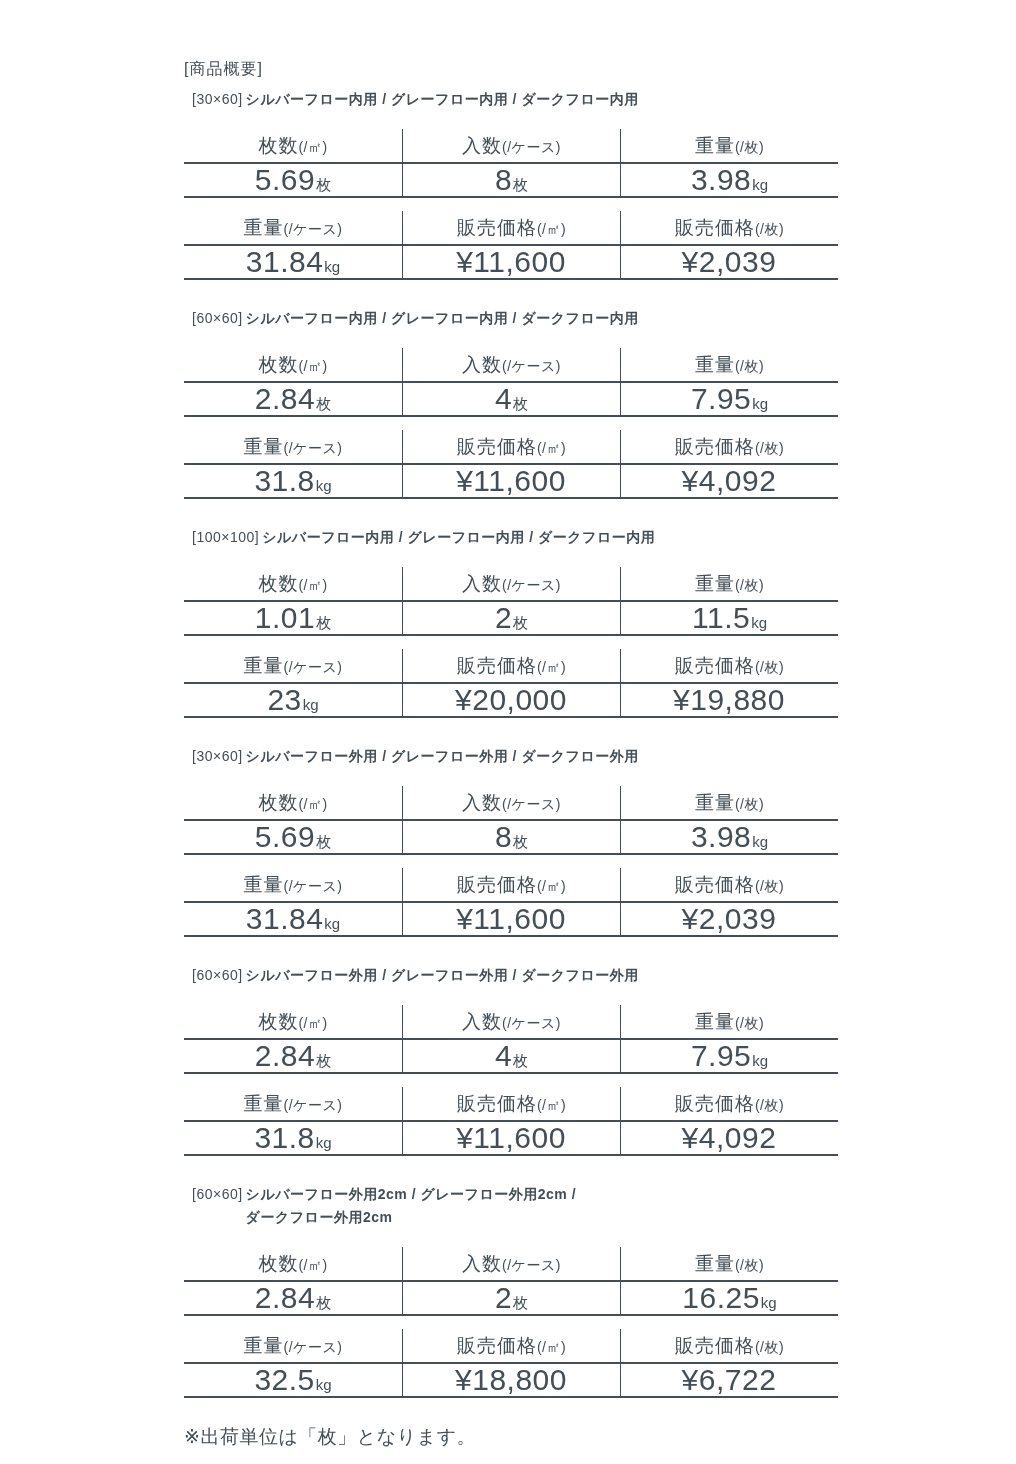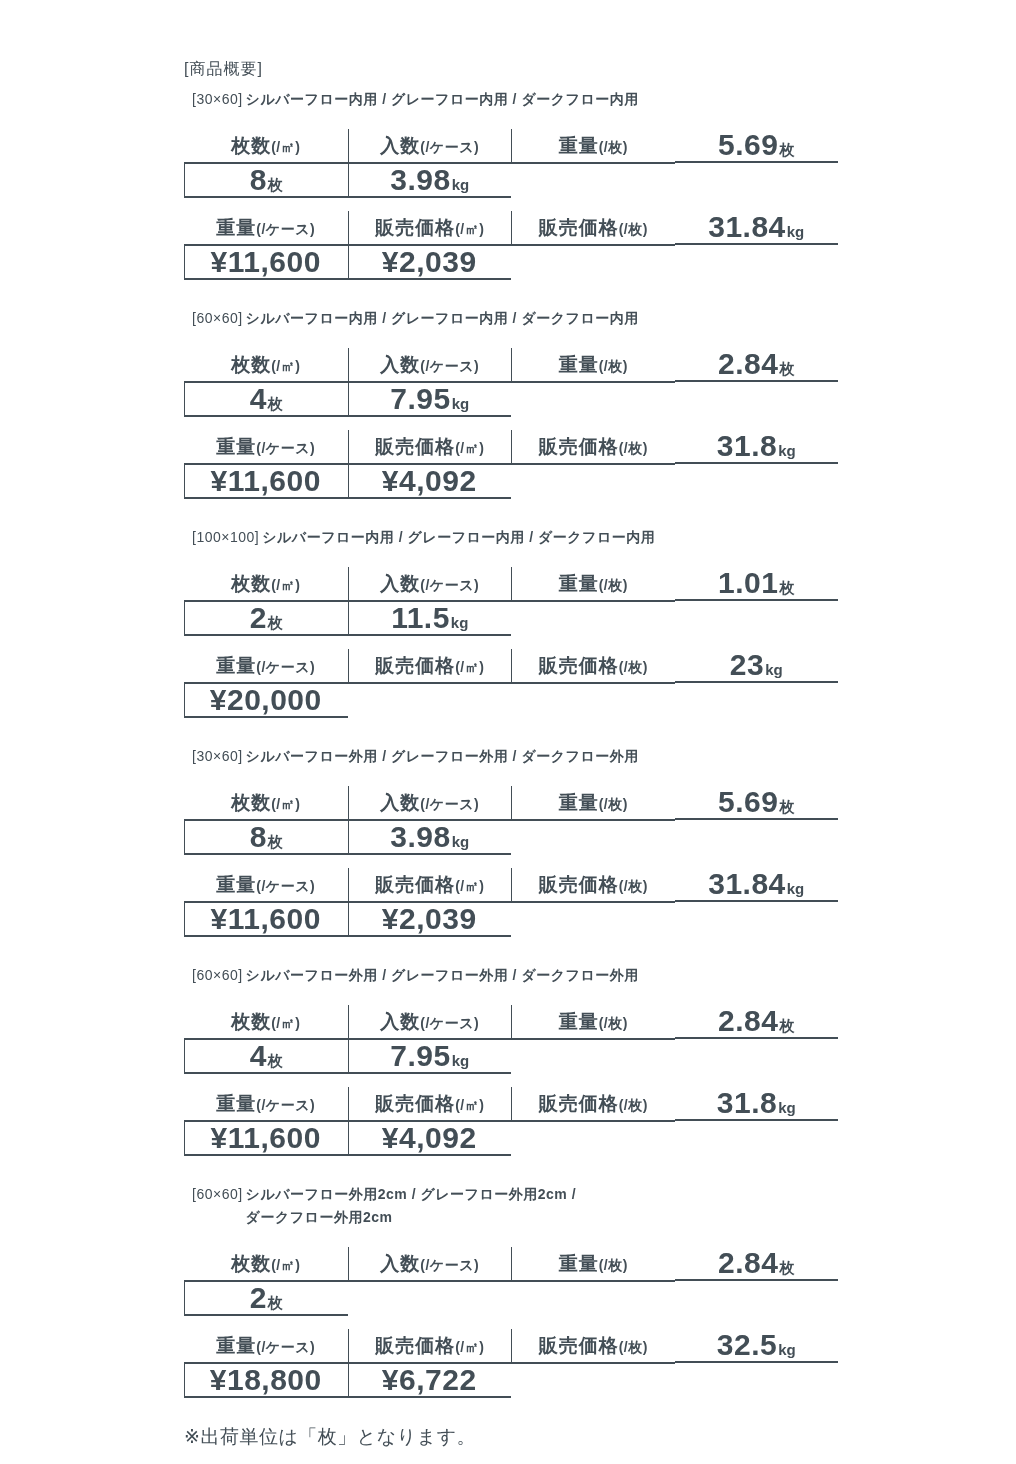--- a/index.html
+++ b/index.html
@@ -25,22 +25,21 @@
     display:flex;gap:3px;
     font-size:14px;font-weight:500;line-height:23px;
     padding-left:8px;
     margin:8px 0 18px 0;
     letter-spacing:0.5px;
   }
   .section-title .names{white-space:pre-line;font-weight:bold;}
   .spec-table{width:654px;}
   .pair{
     display:grid;
-    grid-template-columns:1fr 1fr 1fr 1fr;
-    font-weight:bold;
+    grid-template-columns:1fr 1fr 1fr;
   }
   .pair + .pair{margin-top:13px;}
   .cell{text-align:center;}
   .pair .cell:nth-child(3n+2),
   .pair .cell:nth-child(3n){border-left:1px solid var(--line);}
   .th{
     height:35px;line-height:33px;
     border-bottom:2px solid var(--line);
   }
   .td{
@@ -126,20 +125,21 @@
         <div class="cell td"><span class="v-main">1.01</span><span class="v-unit">枚</span></div>
         <div class="cell td"><span class="v-main">2</span><span class="v-unit">枚</span></div>
         <div class="cell td"><span class="v-main">11.5</span><span class="v-unit">kg</span></div>
       </div>
       <div class="pair">
         <div class="cell th"><span class="h-main">重量</span><span class="h-unit">(/ケース)</span></div>
         <div class="cell th"><span class="h-main">販売価格</span><span class="h-unit">(/㎡)</span></div>
         <div class="cell th"><span class="h-main">販売価格</span><span class="h-unit">(/枚)</span></div>
         <div class="cell td"><span class="v-main">23</span><span class="v-unit">kg</span></div>
         <div class="cell td"><span class="v-main">¥20,000</span><span class="v-unit"></span></div>
+        <div class="cell td"><span class="v-main">¥19,880</span><span class="v-unit"></span></div>
       </div>
     </div>
   </section>
 
   <section class="product-section">
     <h2 class="section-title">
       <span class="size">[30×60]</span>
       <span class="names">シルバーフロー外用 / グレーフロー外用 / ダークフロー外用</span>
     </h2>
     <div class="spec-table">
@@ -193,20 +193,21 @@
       <span class="names">シルバーフロー外用2cm / グレーフロー外用2cm /
 ダークフロー外用2cm</span>
     </h2>
     <div class="spec-table">
       <div class="pair">
         <div class="cell th"><span class="h-main">枚数</span><span class="h-unit">(/㎡)</span></div>
         <div class="cell th"><span class="h-main">入数</span><span class="h-unit">(/ケース)</span></div>
         <div class="cell th"><span class="h-main">重量</span><span class="h-unit">(/枚)</span></div>
         <div class="cell td"><span class="v-main">2.84</span><span class="v-unit">枚</span></div>
         <div class="cell td"><span class="v-main">2</span><span class="v-unit">枚</span></div>
+        <div class="cell td"><span class="v-main">16.25</span><span class="v-unit">kg</span></div>
       </div>
       <div class="pair">
         <div class="cell th"><span class="h-main">重量</span><span class="h-unit">(/ケース)</span></div>
         <div class="cell th"><span class="h-main">販売価格</span><span class="h-unit">(/㎡)</span></div>
         <div class="cell th"><span class="h-main">販売価格</span><span class="h-unit">(/枚)</span></div>
         <div class="cell td"><span class="v-main">32.5</span><span class="v-unit">kg</span></div>
         <div class="cell td"><span class="v-main">¥18,800</span><span class="v-unit"></span></div>
         <div class="cell td"><span class="v-main">¥6,722</span><span class="v-unit"></span></div>
       </div>
     </div>

